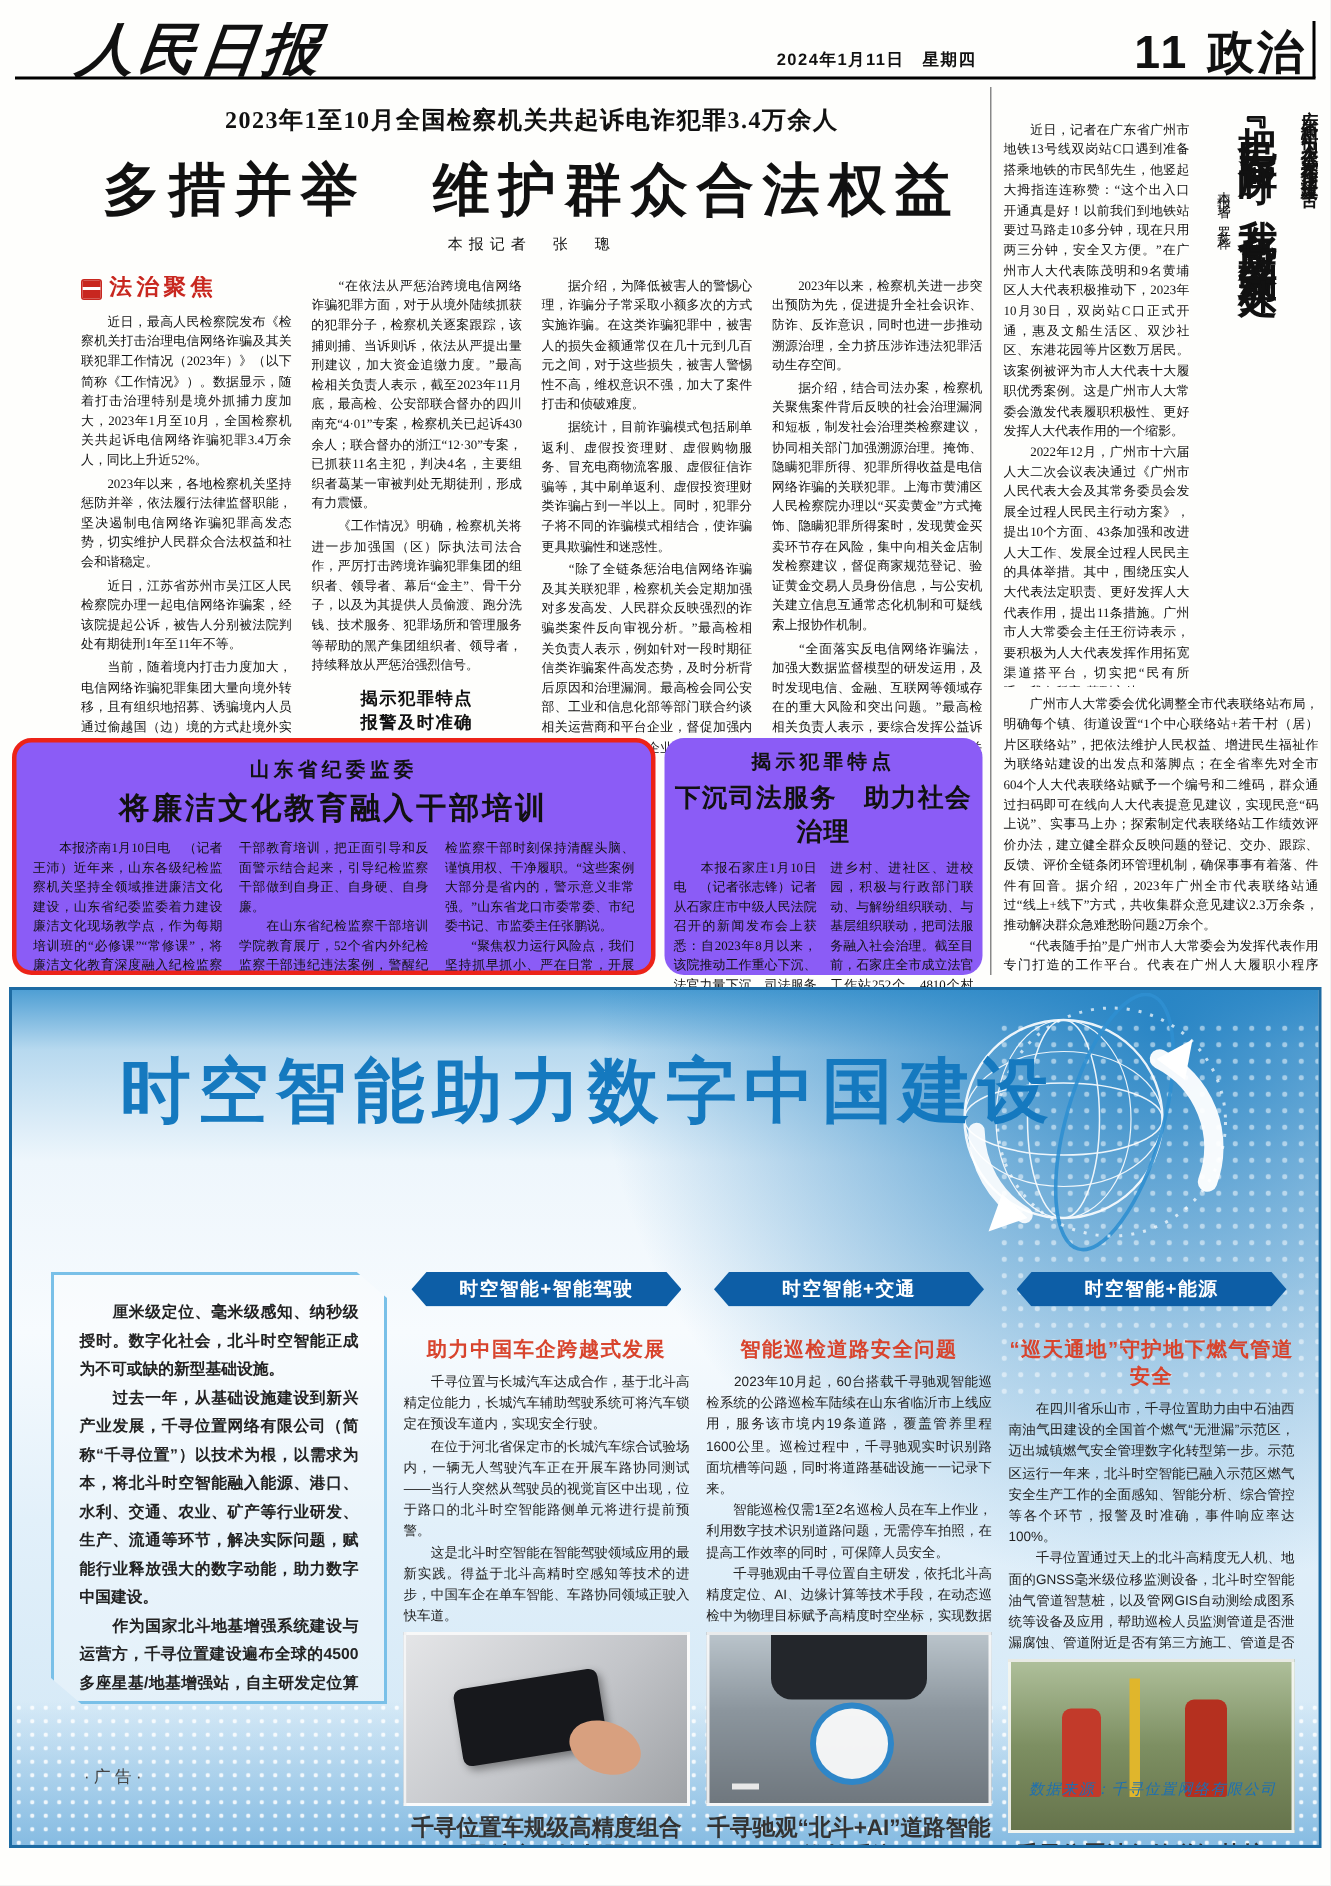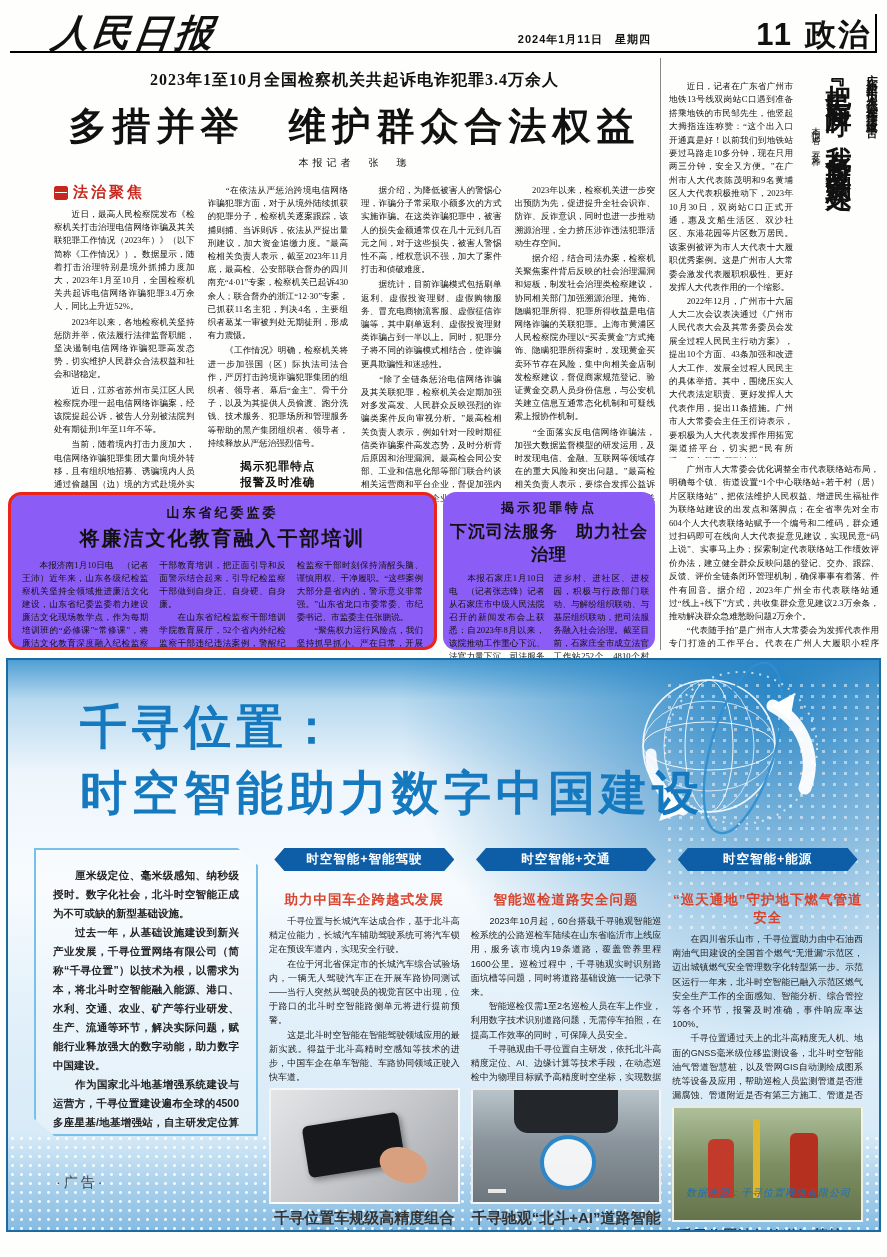--- a/index.html
+++ b/index.html
@@ -86,21 +86,21 @@
             clip-path:polygon(10px 0,calc(100% - 10px) 0,100% 50%,calc(100% - 10px) 100%,10px 100%,0 50%);}
   .ad-sec-title{color:#d8442d;font-weight:700;font-size:13.5px;text-align:center;margin:20px 0 5px;
                 letter-spacing:1px;}
   .ad-sec-body{font-size:9px;line-height:14.2px;text-align:justify;white-space:pre-line;color:#222;
                height:170px;overflow:hidden;}
   .ad-photo{height:112px;margin-top:4px;border:2px solid rgba(255,255,255,.85);position:relative;
             overflow:hidden;}
   .ad-caption{font-size:15px;font-weight:bold;color:#333;text-align:center;margin-top:5px;}
   .ad-source{position:absolute;right:28px;bottom:30px;color:#1c6fb3;font-size:10px;font-style:italic;
              letter-spacing:1px;font-family:"Liberation Serif",serif;}
-  .ad-label{position:absolute;left:48px;bottom:38px;color:#444;font-size:14px;letter-spacing:3px;}
+  .ad-label{position:absolute;left:48px;bottom:38px;color:#444;font-size:11px;letter-spacing:3px;}
 
   
   .ph-a{background:linear-gradient(135deg,#e4e5e7,#c3c5c9 55%,#9fa2a6);}
   .ph-a .device{position:absolute;left:18%;top:26%;width:52%;height:46%;background:#17181c;
                 border-radius:6px;transform:rotate(-9deg);box-shadow:2px 3px 6px rgba(0,0,0,.4);}
   .ph-a .finger{position:absolute;left:58%;top:52%;width:26%;height:30%;background:#d8a07f;
                 border-radius:50%;transform:rotate(20deg);}
   .ph-b{background:linear-gradient(180deg,#b9c3ca 0%,#8b959d 45%,#6f777e 100%);}
   .ph-b .vehicle{position:absolute;left:22%;top:0;width:56%;height:38%;background:#23262b;
                  border-radius:0 0 14px 14px;}
@@ -207,21 +207,20 @@
       </g>
       <ellipse cx="122" cy="86" rx="32" ry="88" stroke="#2f8fd0" stroke-width="2.4" fill="none" transform="rotate(16 122 86)" opacity="0.9"></ellipse>
       <circle cx="120" cy="86" r="76" stroke="#ffffff" stroke-dasharray="2 6" stroke-width="2" fill="none" opacity="0.7"></circle>
       <path d="M152 44 A66 66 0 0 1 184 126" stroke="#ffffff" stroke-width="13" fill="none" stroke-linecap="round" opacity="0.95"></path>
       <path d="M150 44 l24 -13 l-5 27 z" fill="#ffffff"></path>
       <path d="M62 148 A66 66 0 0 1 30 92" stroke="#ffffff" stroke-width="11" fill="none" stroke-linecap="round" opacity="0.9"></path>
       <path d="M64 150 l-26 9 l9 -25 z" fill="#ffffff"></path>
     </svg>
 
     <div class="ad-headline">
-      <div>千寻位置：</div>
       <div>时空智能助力数字中国建设</div>
     </div>
 
     <div class="ad-cols">
       <div class="ad-intro">　　厘米级定位、毫米级感知、纳秒级授时。数字化社会，北斗时空智能正成为不可或缺的新型基础设施。
 　　过去一年，从基础设施建设到新兴产业发展，千寻位置网络有限公司（简称“千寻位置”）以技术为根，以需求为本，将北斗时空智能融入能源、港口、水利、交通、农业、矿产等行业研发、生产、流通等环节，解决实际问题，赋能行业释放强大的数字动能，助力数字中国建设。
 　　作为国家北斗地基增强系统建设与运营方，千寻位置建设遍布全球的4500多座星基/地基增强站，自主研发定位算法及大规模互联网服务平台，并配套研发基础器件和相应软件，形成整个时空智能自主可控的技术闭环，以数字之力助推高质量发展。</div>
 
       <div class="ad-sec">
         <div class="ad-badge">时空智能+智能驾驶</div>

